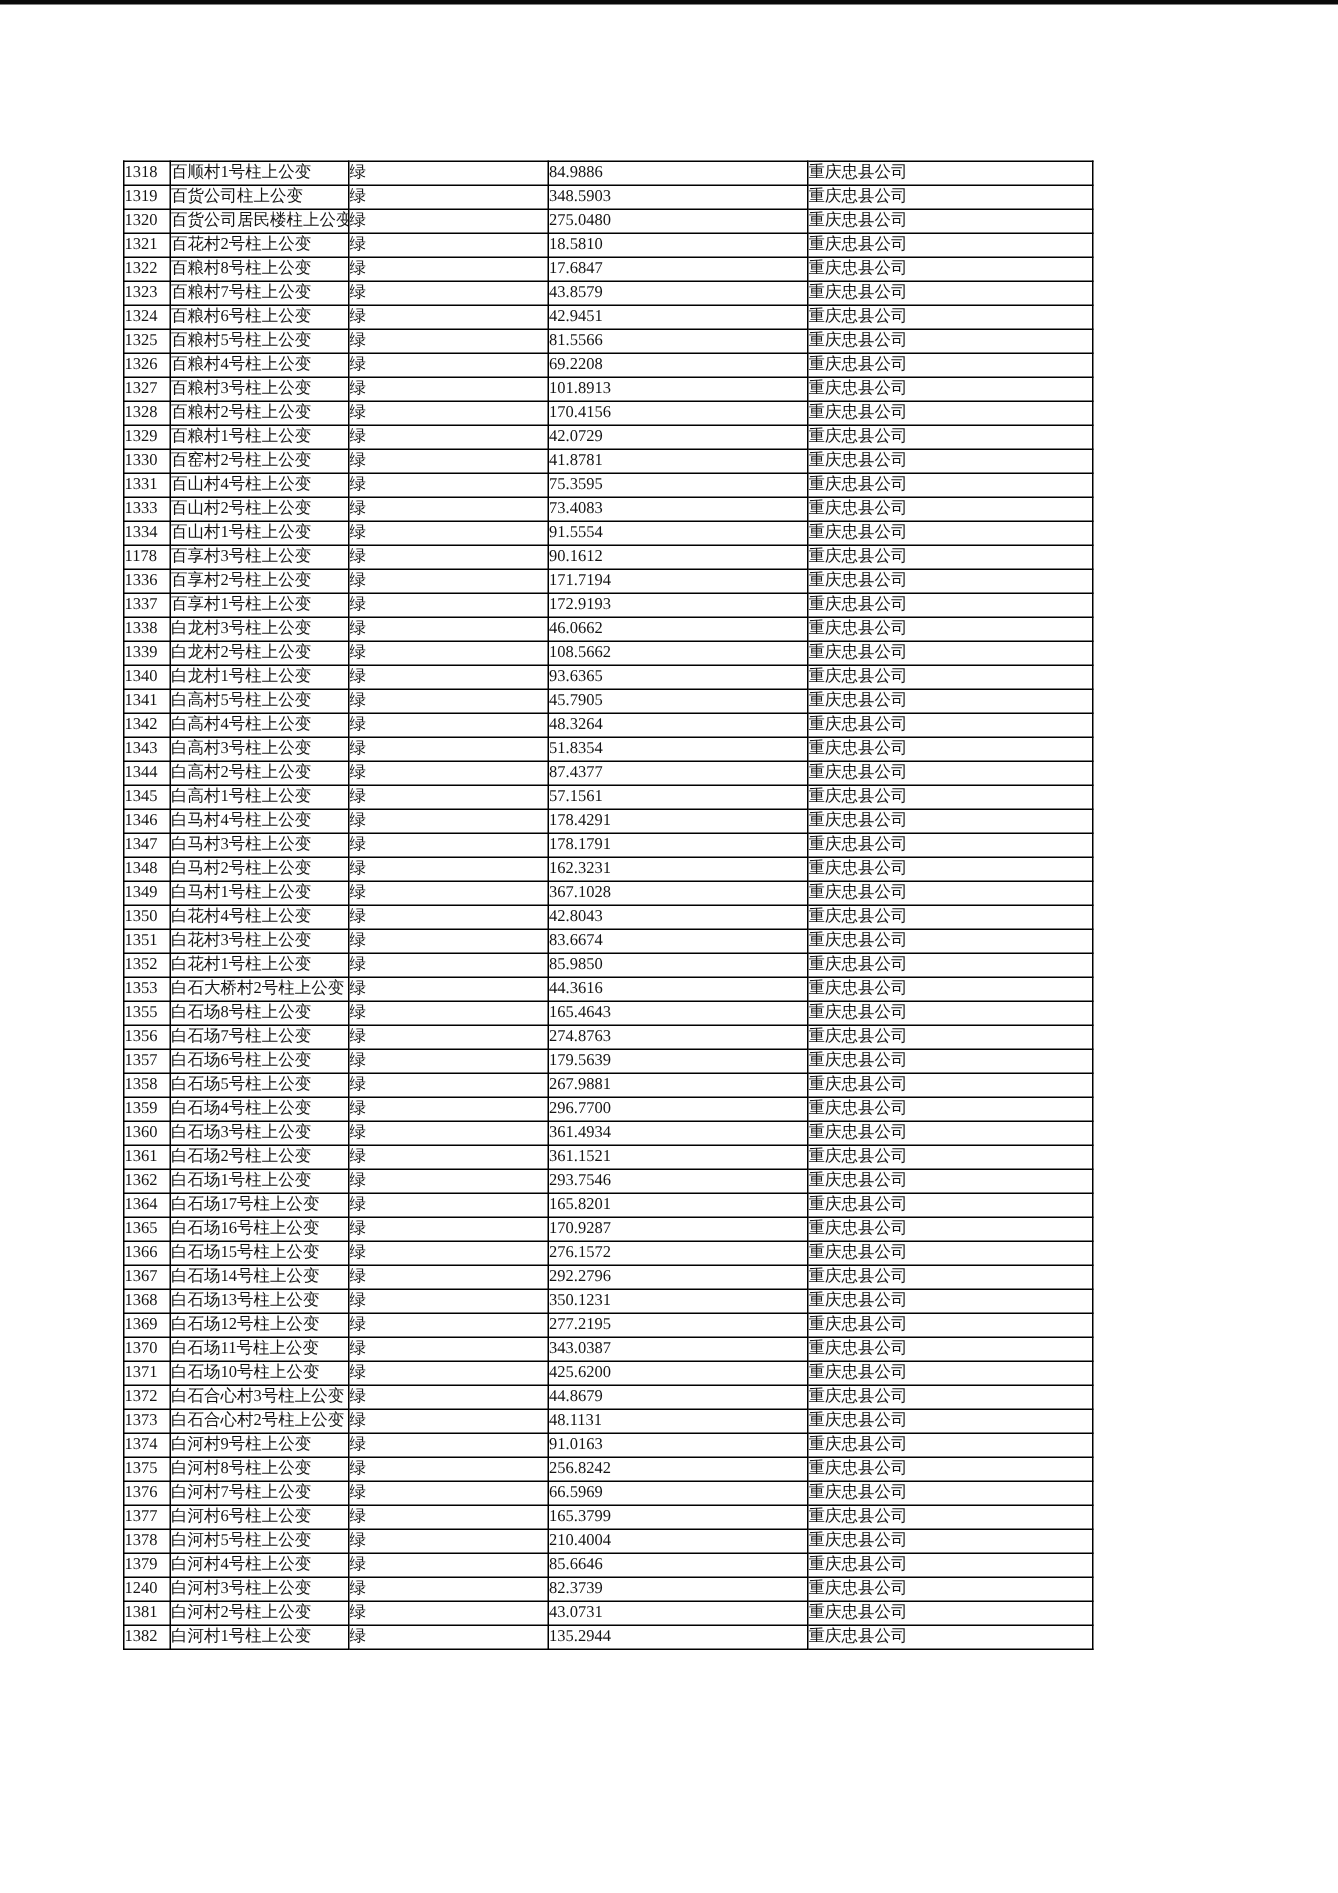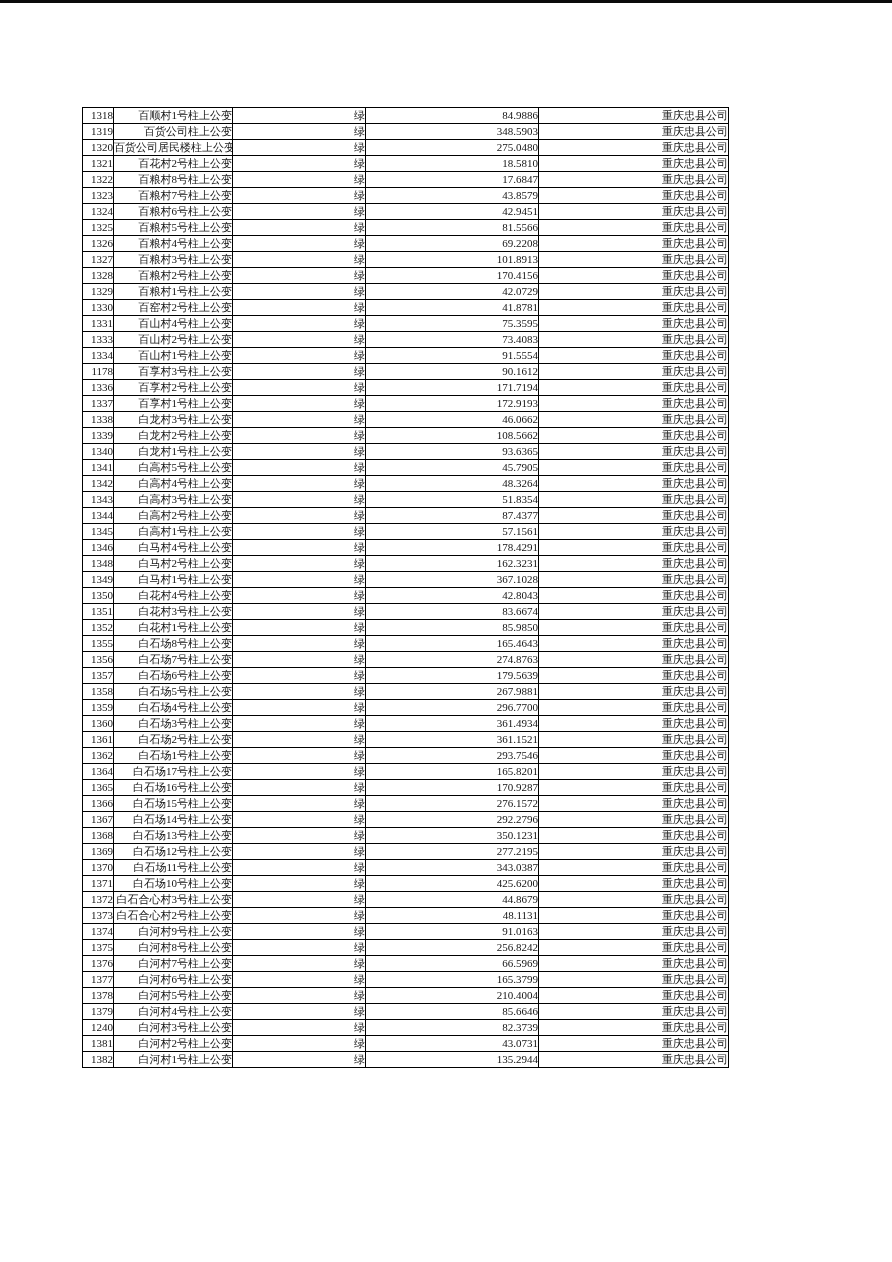--- a/index.html
+++ b/index.html
@@ -7,21 +7,20 @@
     padding: 0;
     background: #ffffff;
     font-family: "Liberation Serif", "DejaVu Serif", serif;
   }
   .page {
     position: relative;
     width: 892px;
     height: 1262px;
     background: #ffffff;
     overflow: hidden;
-    text-align: right;
   }
   .top-edge {
     position: absolute;
     top: 0;
     left: 0;
     width: 892px;
     height: 3px;
     background: #0a0a0a;
   }
   table.grid {
@@ -253,20 +252,27 @@
           <td class="c-company">重庆忠县公司</td>
         </tr>
         <tr>
           <td class="c-id">1346</td>
           <td class="c-name">白马村4号柱上公变</td>
           <td class="c-color">绿</td>
           <td class="c-value">178.4291</td>
           <td class="c-company">重庆忠县公司</td>
         </tr>
         <tr>
+          <td class="c-id">1347</td>
+          <td class="c-name">白马村3号柱上公变</td>
+          <td class="c-color">绿</td>
+          <td class="c-value">178.1791</td>
+          <td class="c-company">重庆忠县公司</td>
+        </tr>
+        <tr>
           <td class="c-id">1348</td>
           <td class="c-name">白马村2号柱上公变</td>
           <td class="c-color">绿</td>
           <td class="c-value">162.3231</td>
           <td class="c-company">重庆忠县公司</td>
         </tr>
         <tr>
           <td class="c-id">1349</td>
           <td class="c-name">白马村1号柱上公变</td>
           <td class="c-color">绿</td>
@@ -285,20 +291,27 @@
           <td class="c-name">白花村3号柱上公变</td>
           <td class="c-color">绿</td>
           <td class="c-value">83.6674</td>
           <td class="c-company">重庆忠县公司</td>
         </tr>
         <tr>
           <td class="c-id">1352</td>
           <td class="c-name">白花村1号柱上公变</td>
           <td class="c-color">绿</td>
           <td class="c-value">85.9850</td>
+          <td class="c-company">重庆忠县公司</td>
+        </tr>
+        <tr>
+          <td class="c-id">1353</td>
+          <td class="c-name">白石大桥村2号柱上公变</td>
+          <td class="c-color">绿</td>
+          <td class="c-value">44.3616</td>
           <td class="c-company">重庆忠县公司</td>
         </tr>
         <tr>
           <td class="c-id">1355</td>
           <td class="c-name">白石场8号柱上公变</td>
           <td class="c-color">绿</td>
           <td class="c-value">165.4643</td>
           <td class="c-company">重庆忠县公司</td>
         </tr>
         <tr>

